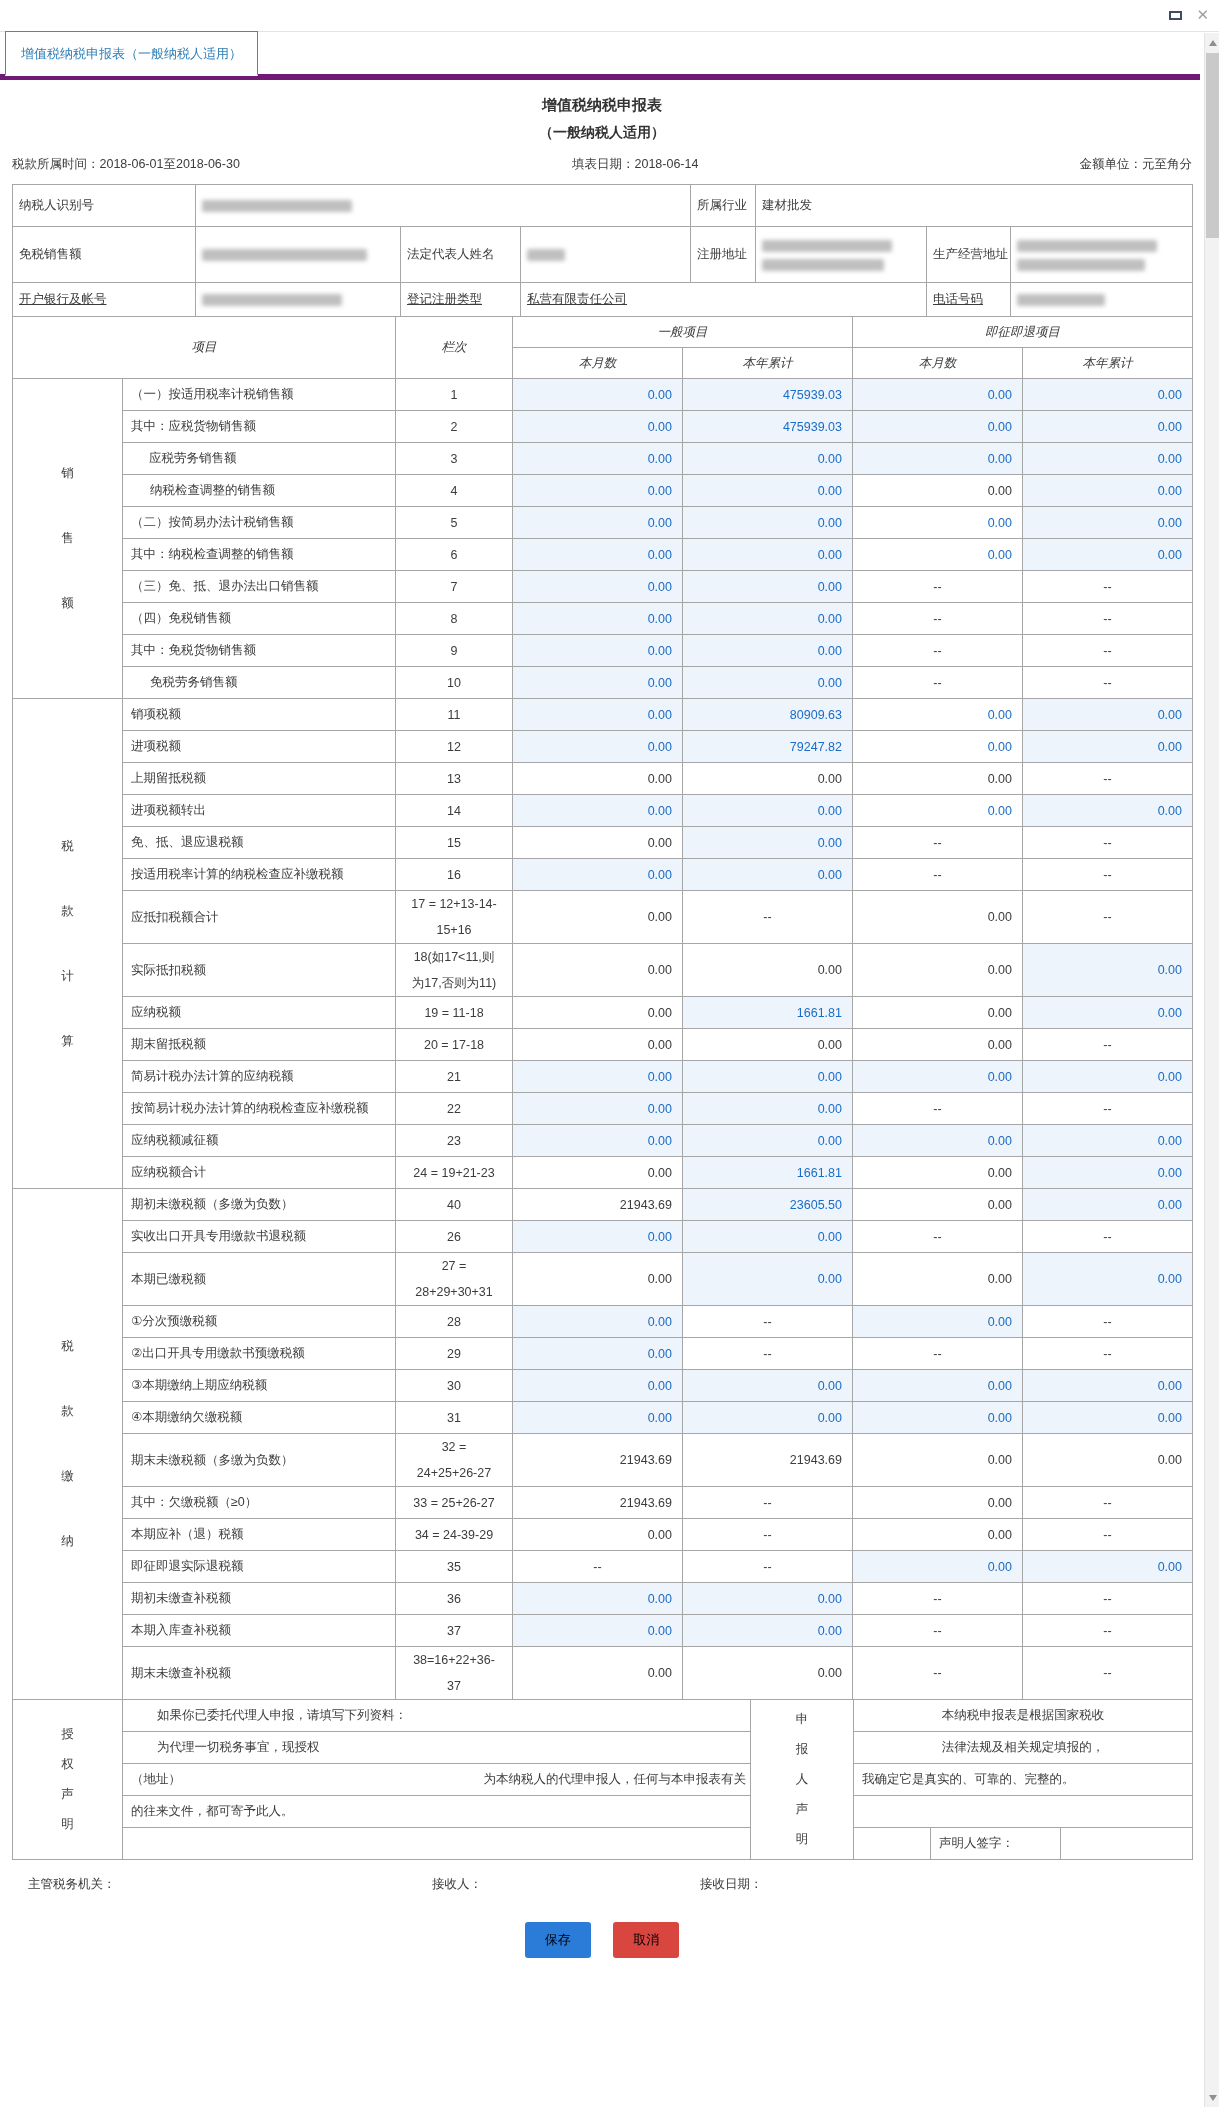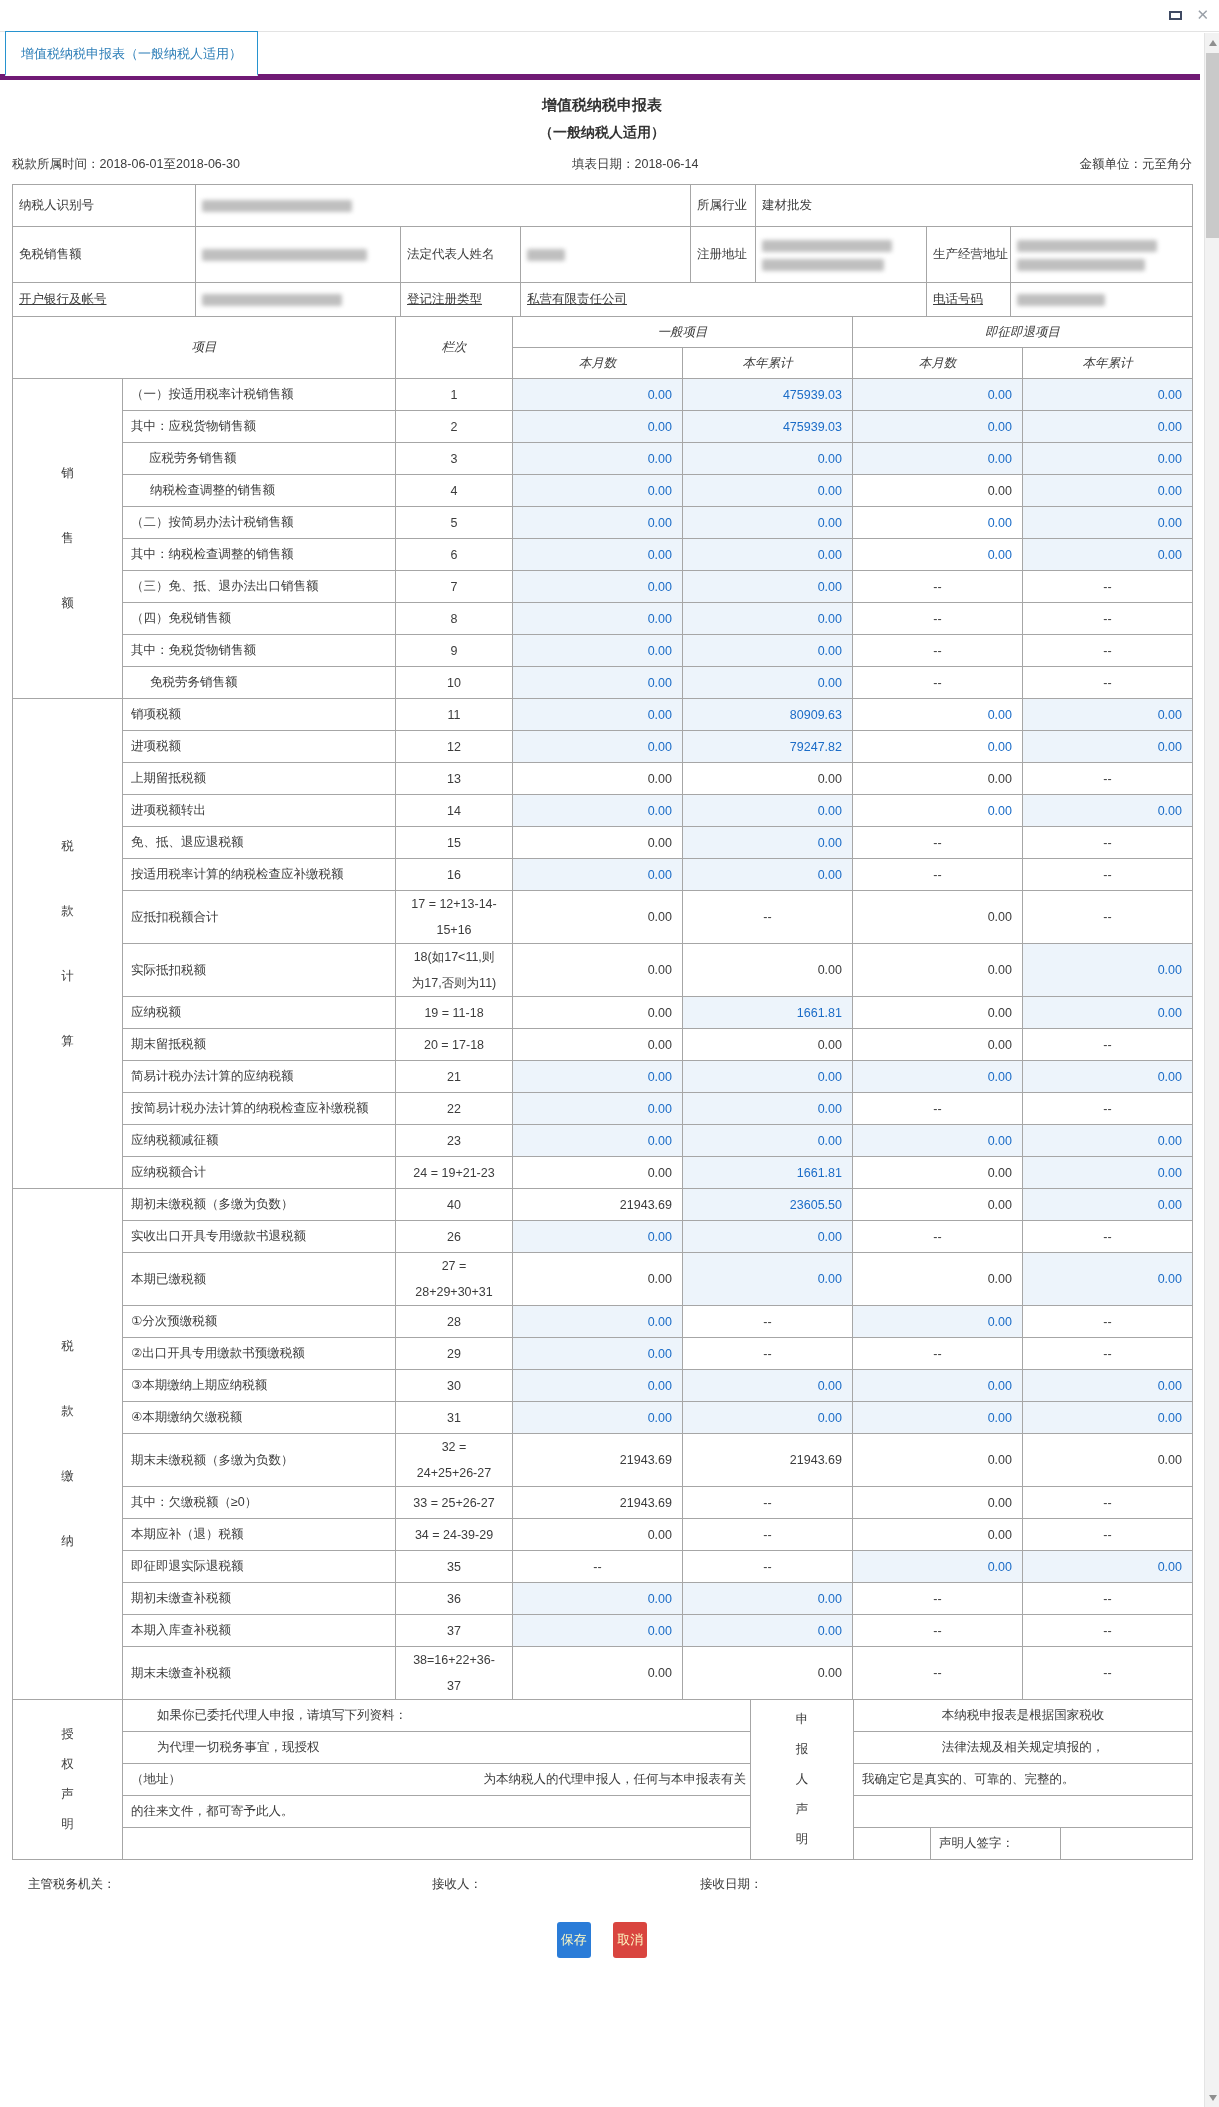--- a/index.html
+++ b/index.html
@@ -68,22 +68,22 @@
   .sig-wrap { display:flex; height:100%; align-items:stretch; }
   .sig-empty { width:77px; border-right:1px solid #a6a6a6; }
   .sig-label { width:130px; border-right:1px solid #a6a6a6; display:flex; align-items:center; padding-left:8px; }
   .sig-rest { flex:1; }
   
   .footer-row { position:relative; height:20px; margin-top:16px; font-size:12.5px; }
   .f-authority { position:absolute; left:16px; }
   .f-receiver { position:absolute; left:420px; }
   .f-date { position:absolute; left:688px; }
   .btn-row { text-align:center; margin-top:26px; }
-  .btn { display:inline-block; border:none; border-radius:3px; color:#fef9c3; font-size:13px;
-    padding:9px 4px; margin:0 9px; cursor:pointer; font-family:inherit; }
+  .btn { display:inline-block; border:none; border-radius:3px; color:#000000; font-size:13px;
+    padding:9px 20px; margin:0 9px; cursor:pointer; font-family:inherit; }
   .btn-save { background:#2a7cd8; }
   .btn-cancel { background:#d9453f; }
 </style>
 </head>
 <body>
 
 <div class="titlebar">
   <div class="win-btns">
     <span class="max-icon"></span>
     <span class="close-icon">✕</span>

